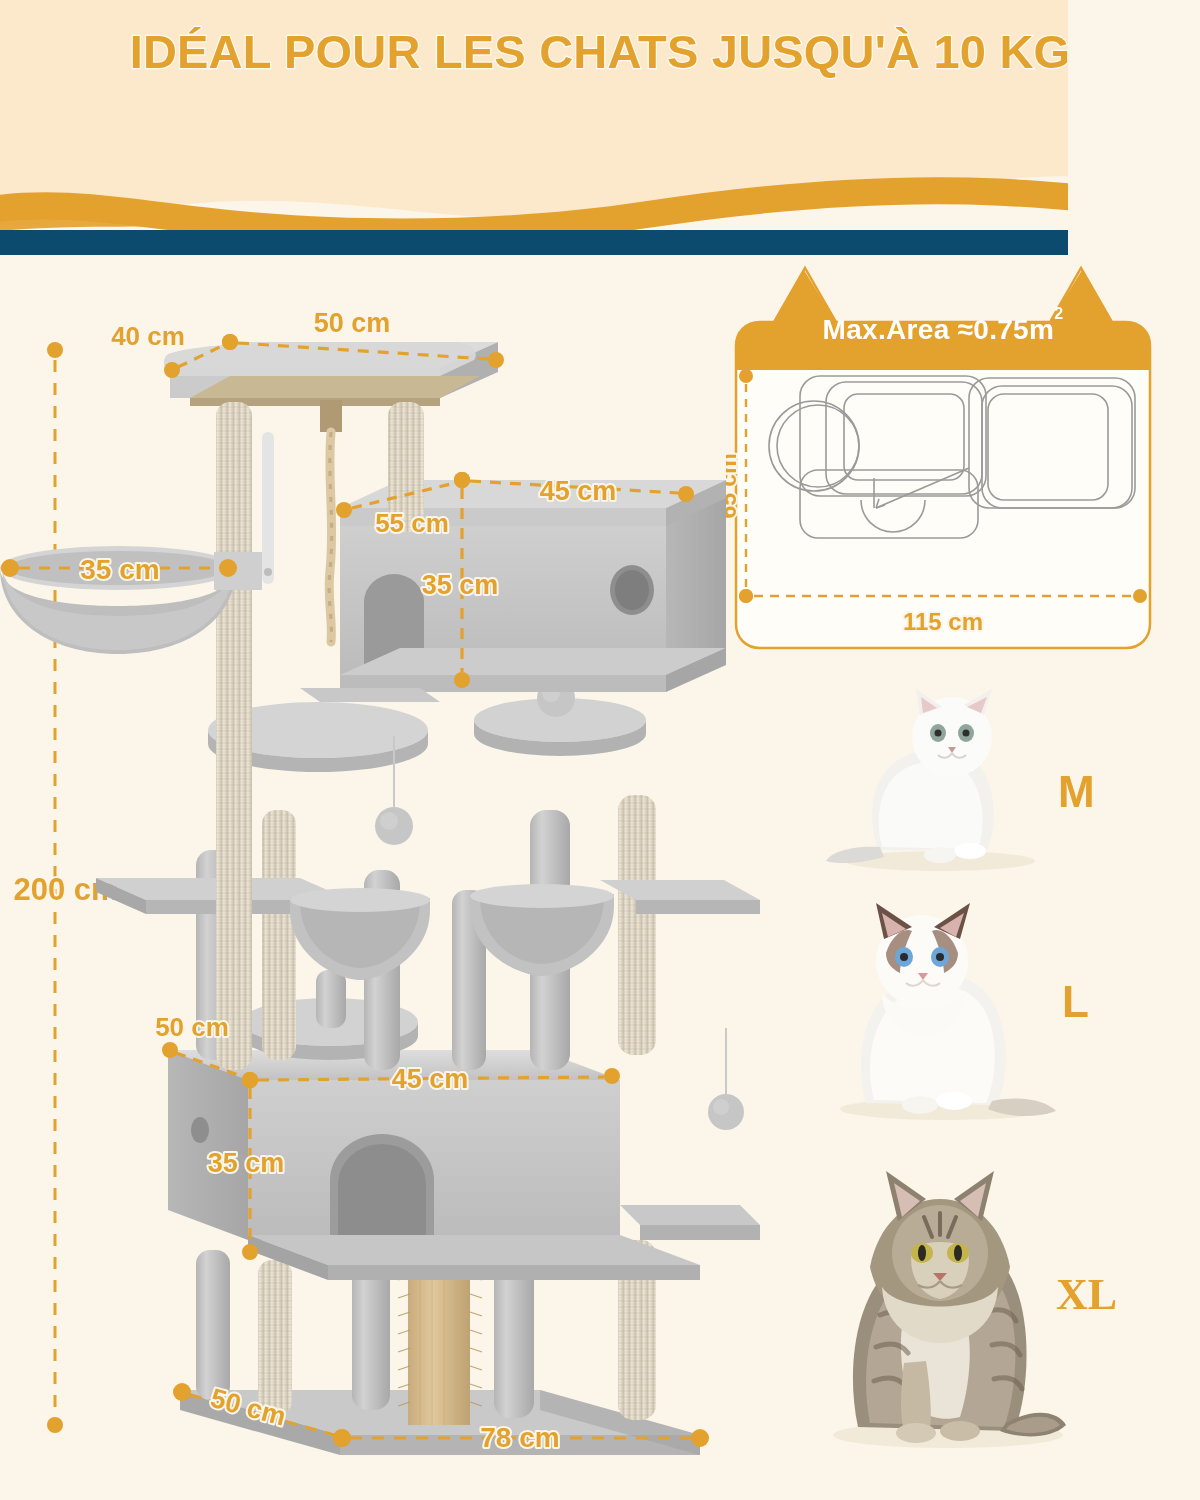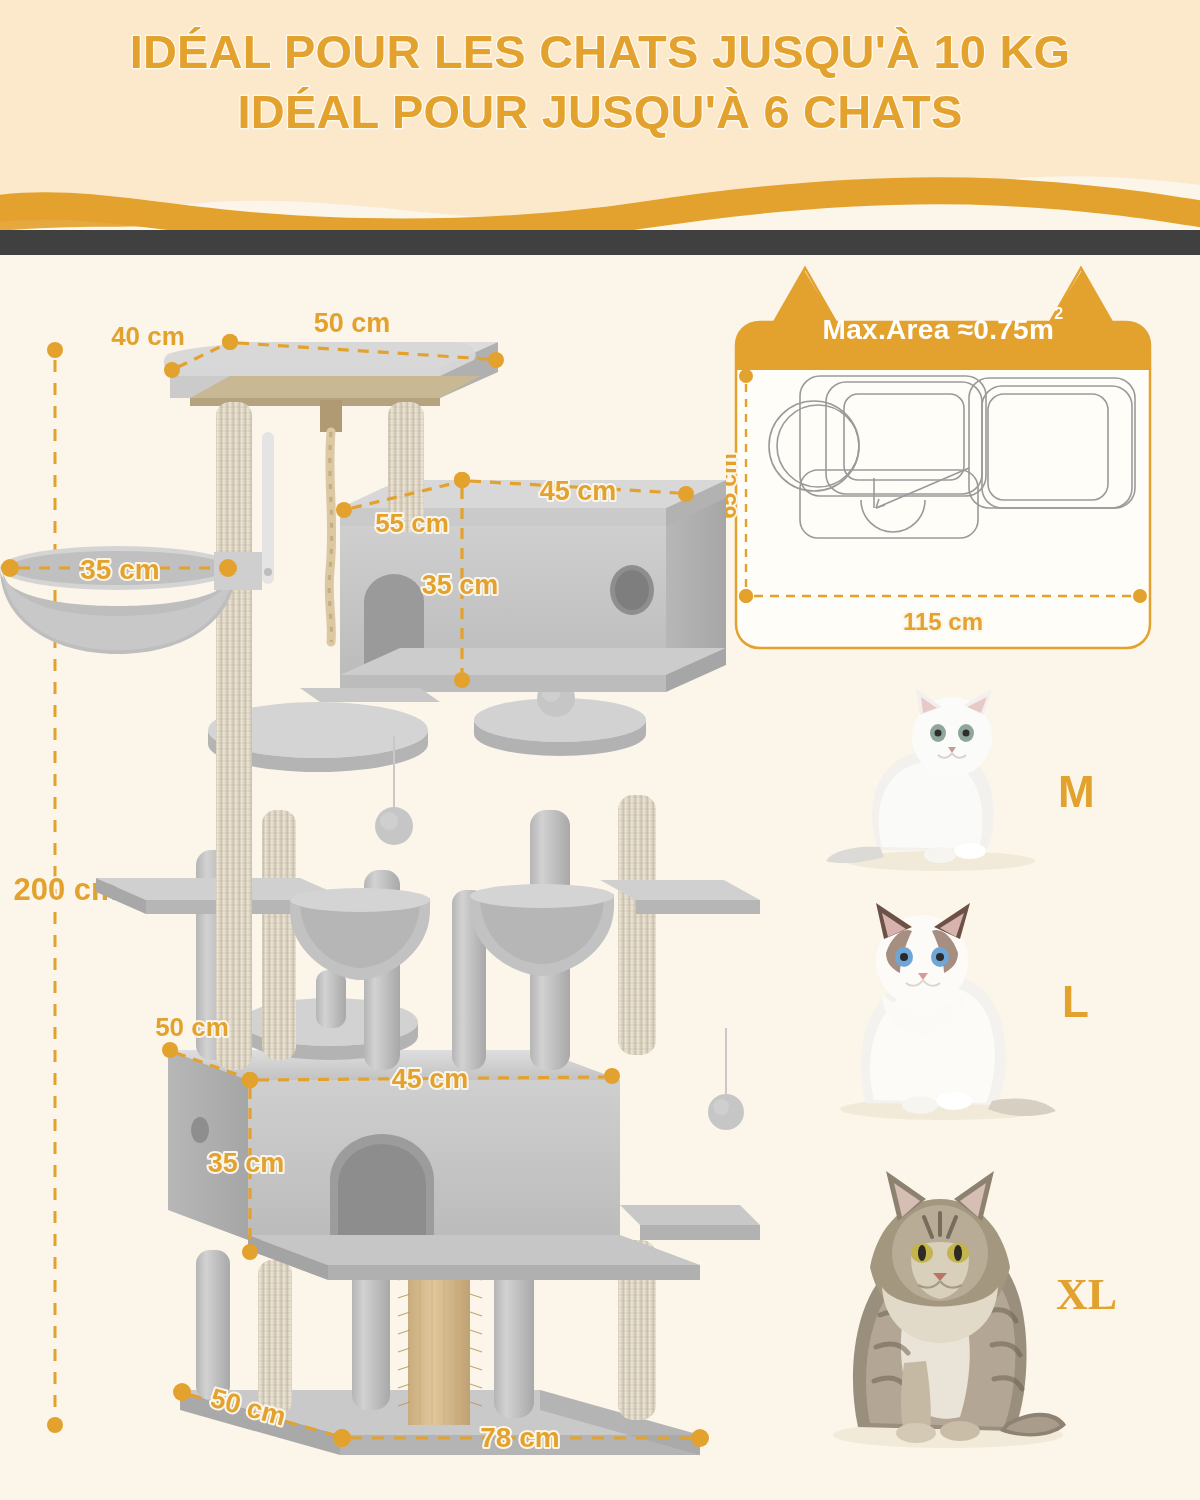--- a/index.html
+++ b/index.html
@@ -12,24 +12,24 @@
     font-family: "Liberation Sans", sans-serif;
     background: #FBF6E9;
     overflow: hidden;
     position: relative;
   }
 
   
   .banner {
     position: absolute;
     left: 0; top: 0;
-    width: 1200px;
+    width: 1068px;
     height: 255px;
     overflow: hidden;
-    background: #404040;
+    background: #0c4a6e;
   }
   .banner-peach {
     position: absolute;
     left: 0; top: 0;
     width: 1200px; height: 230px;
   }
   .banner-title {
     position: absolute;
     left: 0; top: 22px;
     width: 1200px;
@@ -119,21 +119,20 @@
     <path d="M0,0 H1200 V205 C1050,185 980,200 880,218 C760,240 640,252 520,244
              C400,236 300,214 190,226 C120,234 60,248 0,252 Z" fill="#FCE8CB"></path>
     <path d="M0,216 C80,206 150,226 260,236 C380,247 520,244 640,224
              C760,204 880,192 1000,198 C1090,203 1150,213 1200,222
              V252 C1150,243 1090,233 1000,228 C880,222 760,234 640,254
              C520,274 380,277 260,266 C150,256 80,236 0,246 Z" fill="#E3A12E"></path>
     <path d="M0,232 C60,224 120,238 200,248 C160,254 80,248 0,256 Z" fill="#E3A12E" opacity="0.9"></path>
   </svg>
   <div class="banner-title">
     <span>IDÉAL POUR LES CHATS JUSQU'À 10 KG</span>
-    <span class="ln2">IDÉAL POUR JUSQU'À 6 CHATS</span>
   </div>
 </div>
 
 <div class="area-card">
   <svg class="area-card-bg" viewBox="0 0 462 392">
     <defs>
       <clipPath id="cardClip">
         <path d="M24,88 C24,74 34,64 48,64 L60,64 L92,12 L124,64 L338,64 L370,12 L402,64 L414,64
                  C428,64 438,74 438,88 L438,368 C438,382 428,392 414,392 L48,392
                  C34,392 24,382 24,368 Z"></path>

